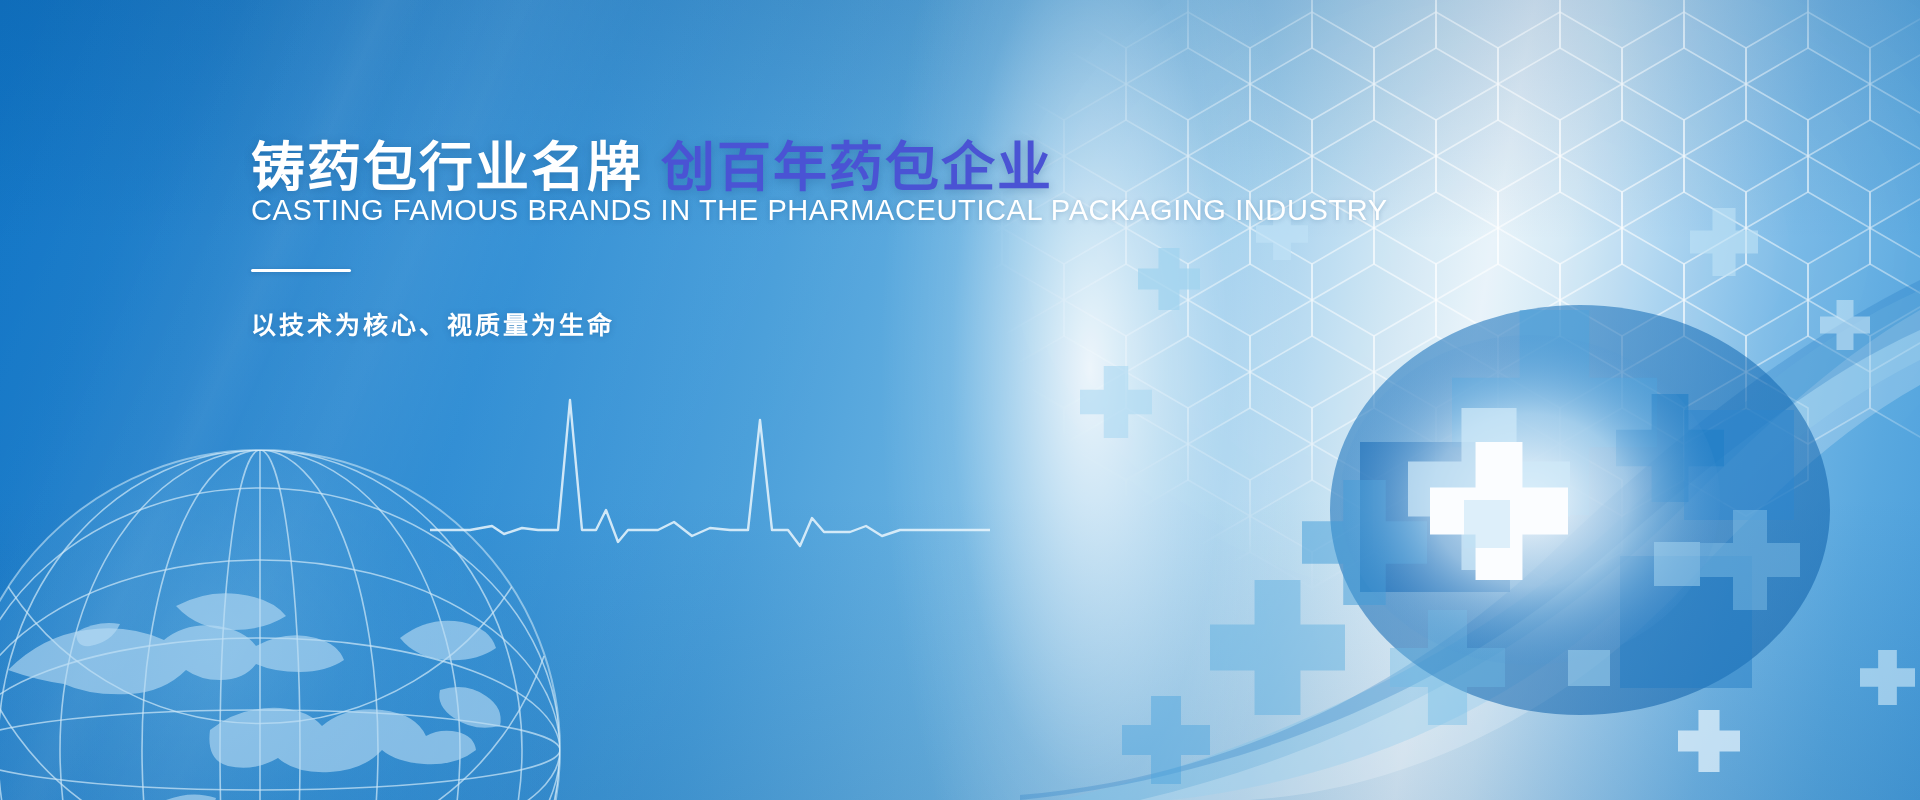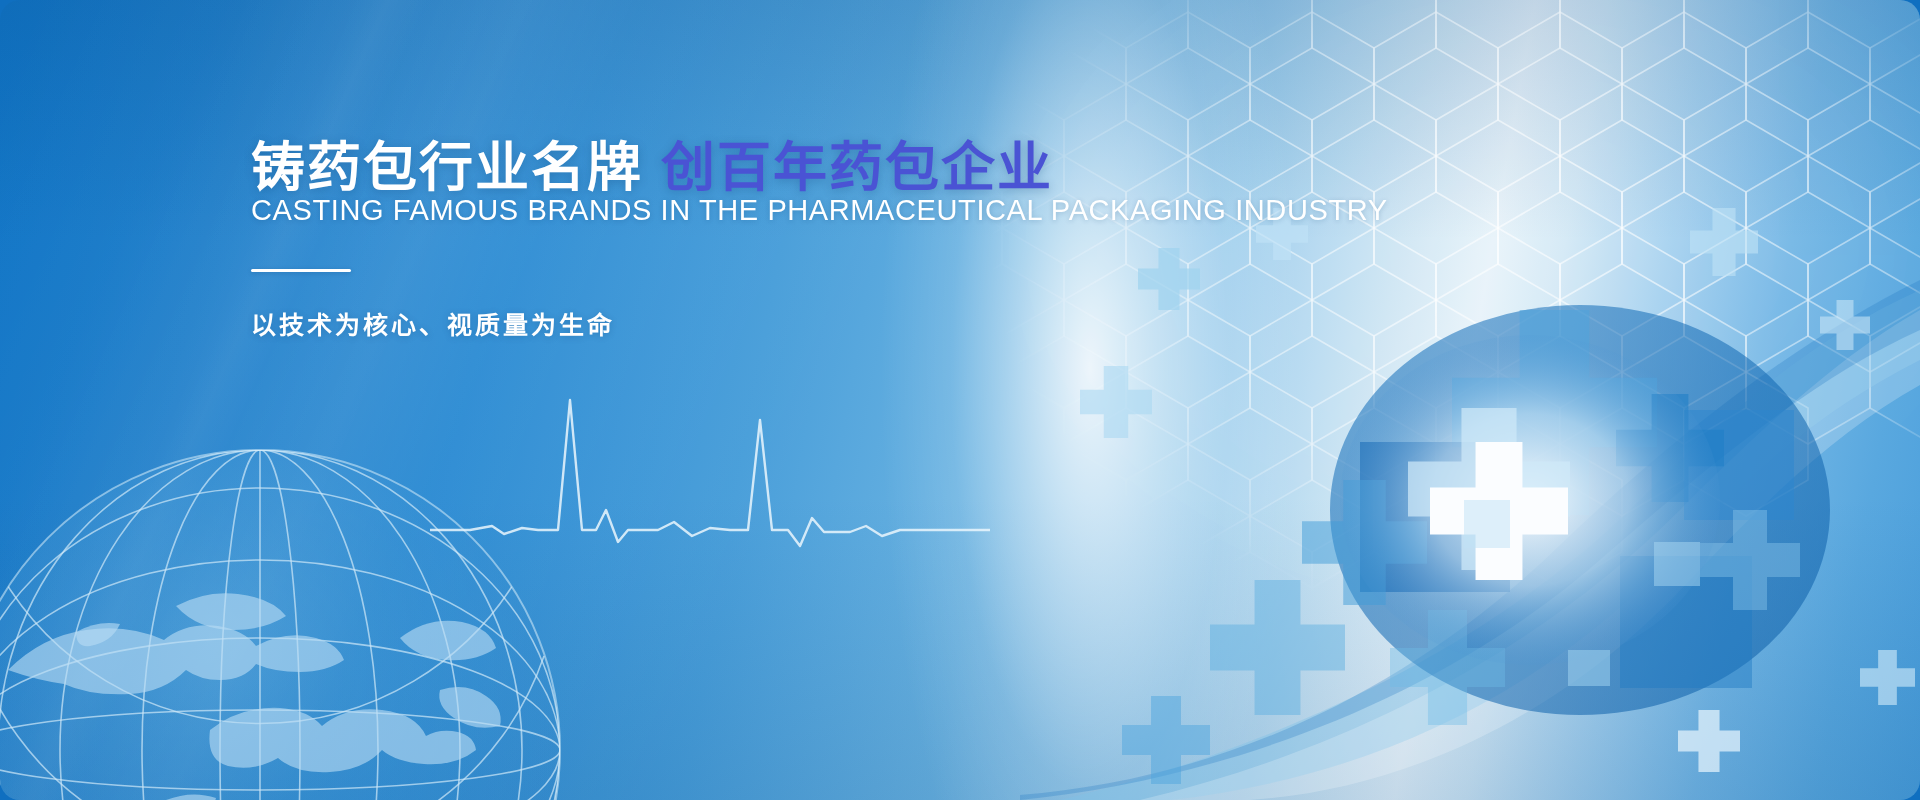--- a/index.html
+++ b/index.html
@@ -25,21 +25,20 @@
         #4a9fda 40%,
         #6cb4e2 52%,
         #9ccdec 62%,
         #cfe6f4 70%,
         #e8f3fa 74.5%,
         #d4e9f6 78%,
         #a8d2ef 83%,
         #76b8e6 89%,
         #59a8df 95%,
         #4a9edb 100%);
-    border-radius: 20px;
   }
 
   
   .vert-shade {
     position:absolute; inset:0;
     background:linear-gradient(180deg, rgba(6,70,130,0.18) 0%, rgba(6,70,130,0.0) 30%, rgba(6,70,130,0.0) 62%, rgba(8,78,140,0.16) 100%);
     pointer-events:none;
   }
 
   

